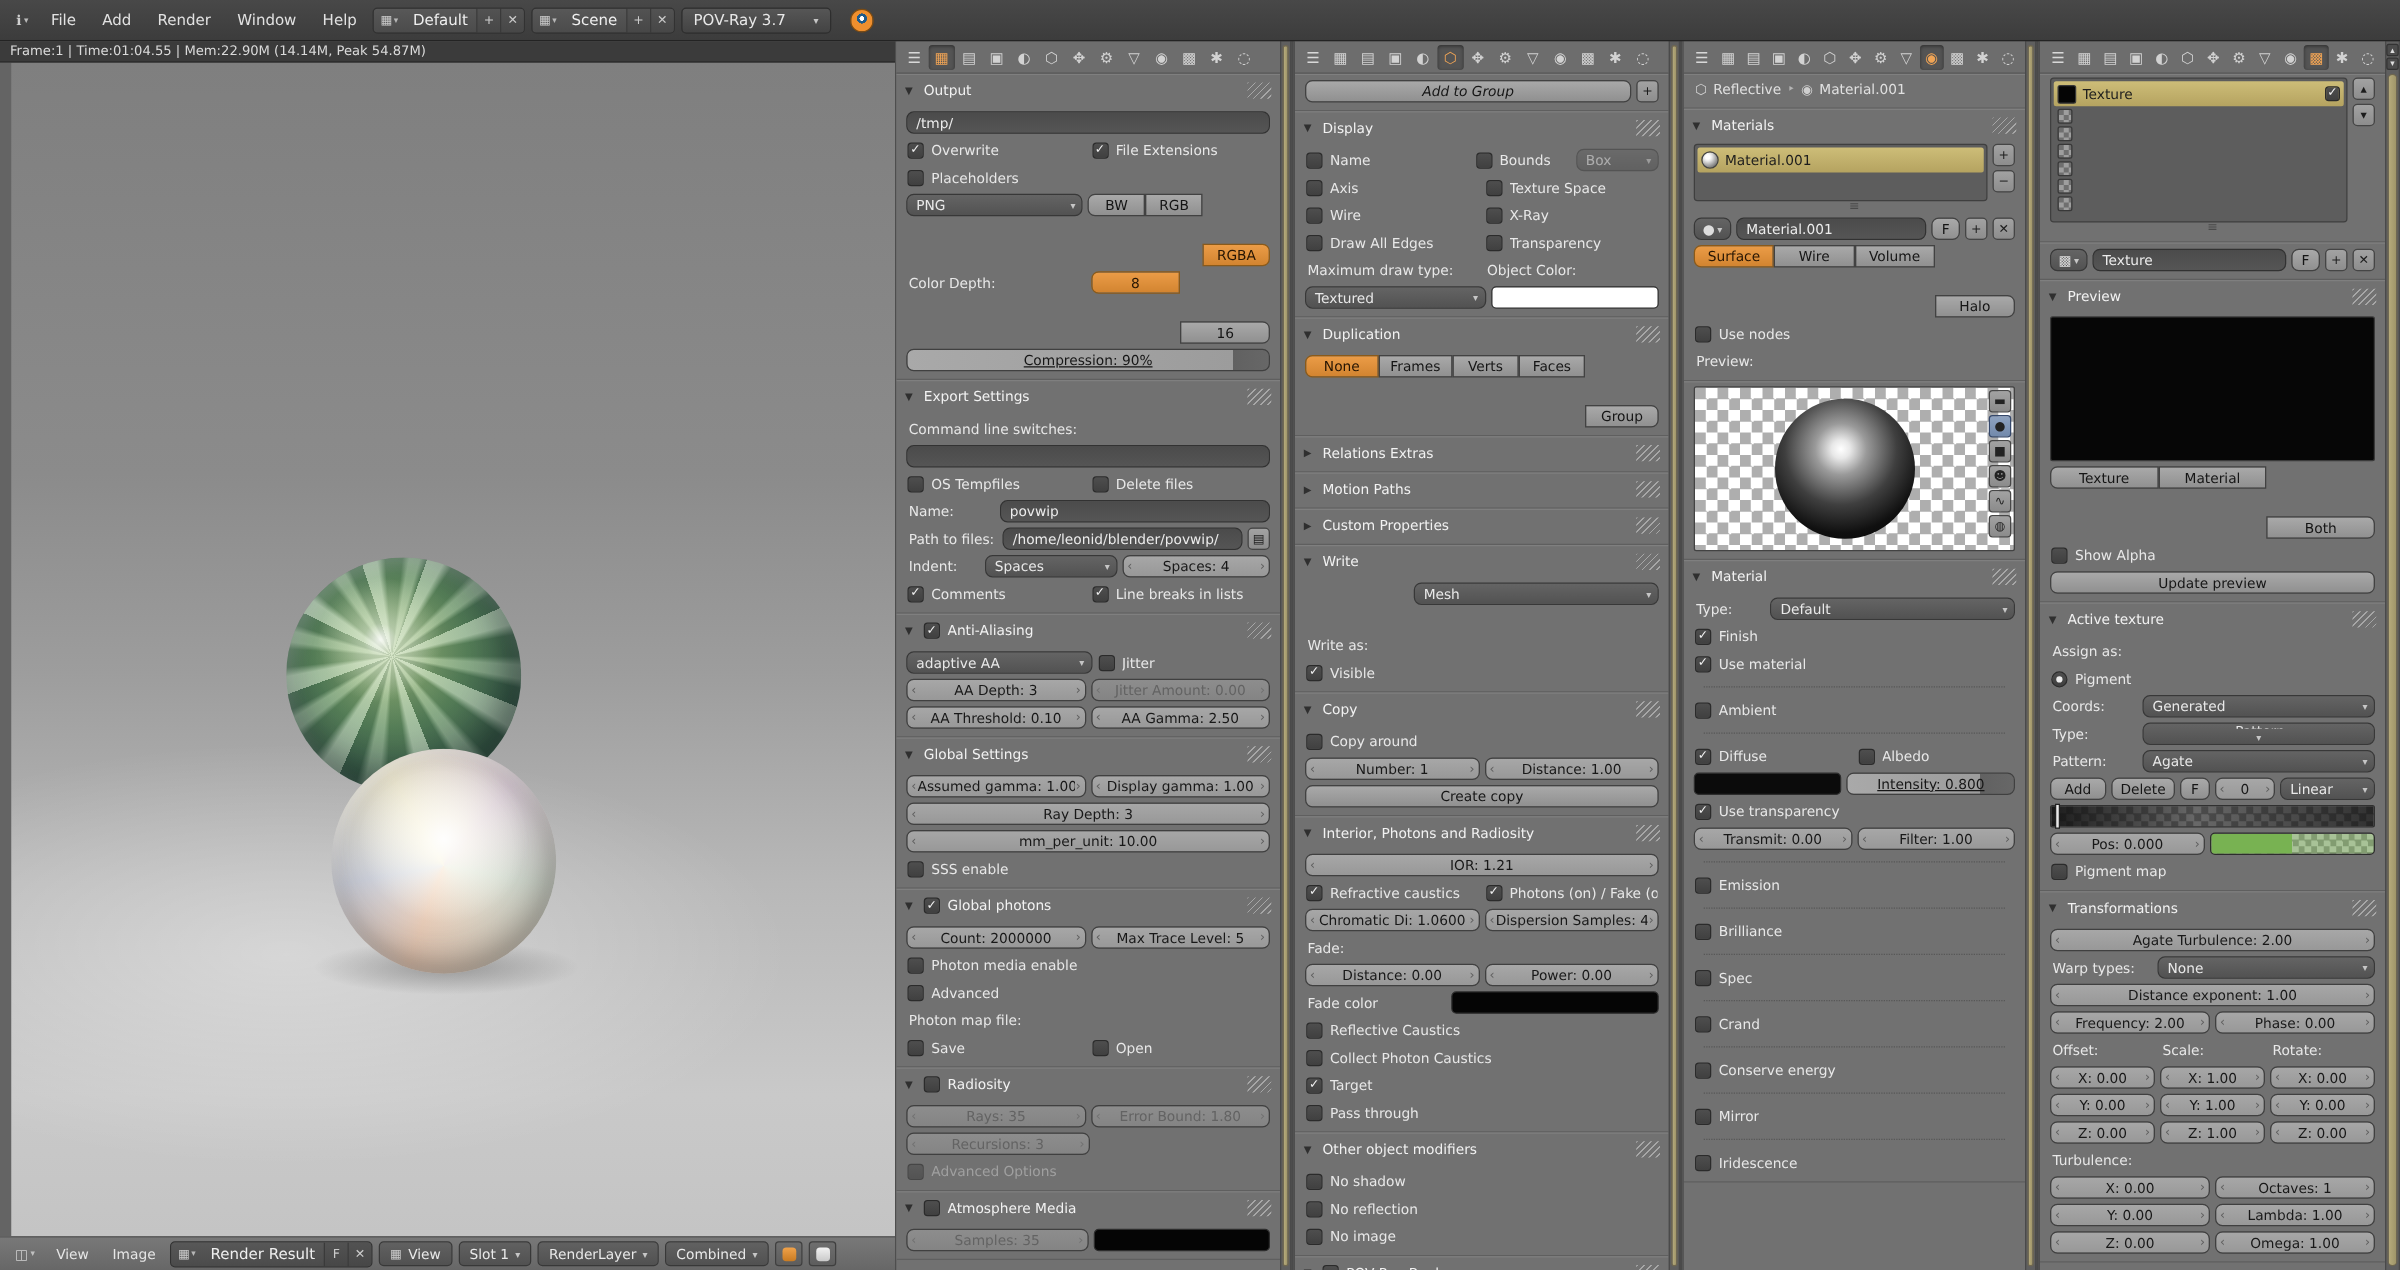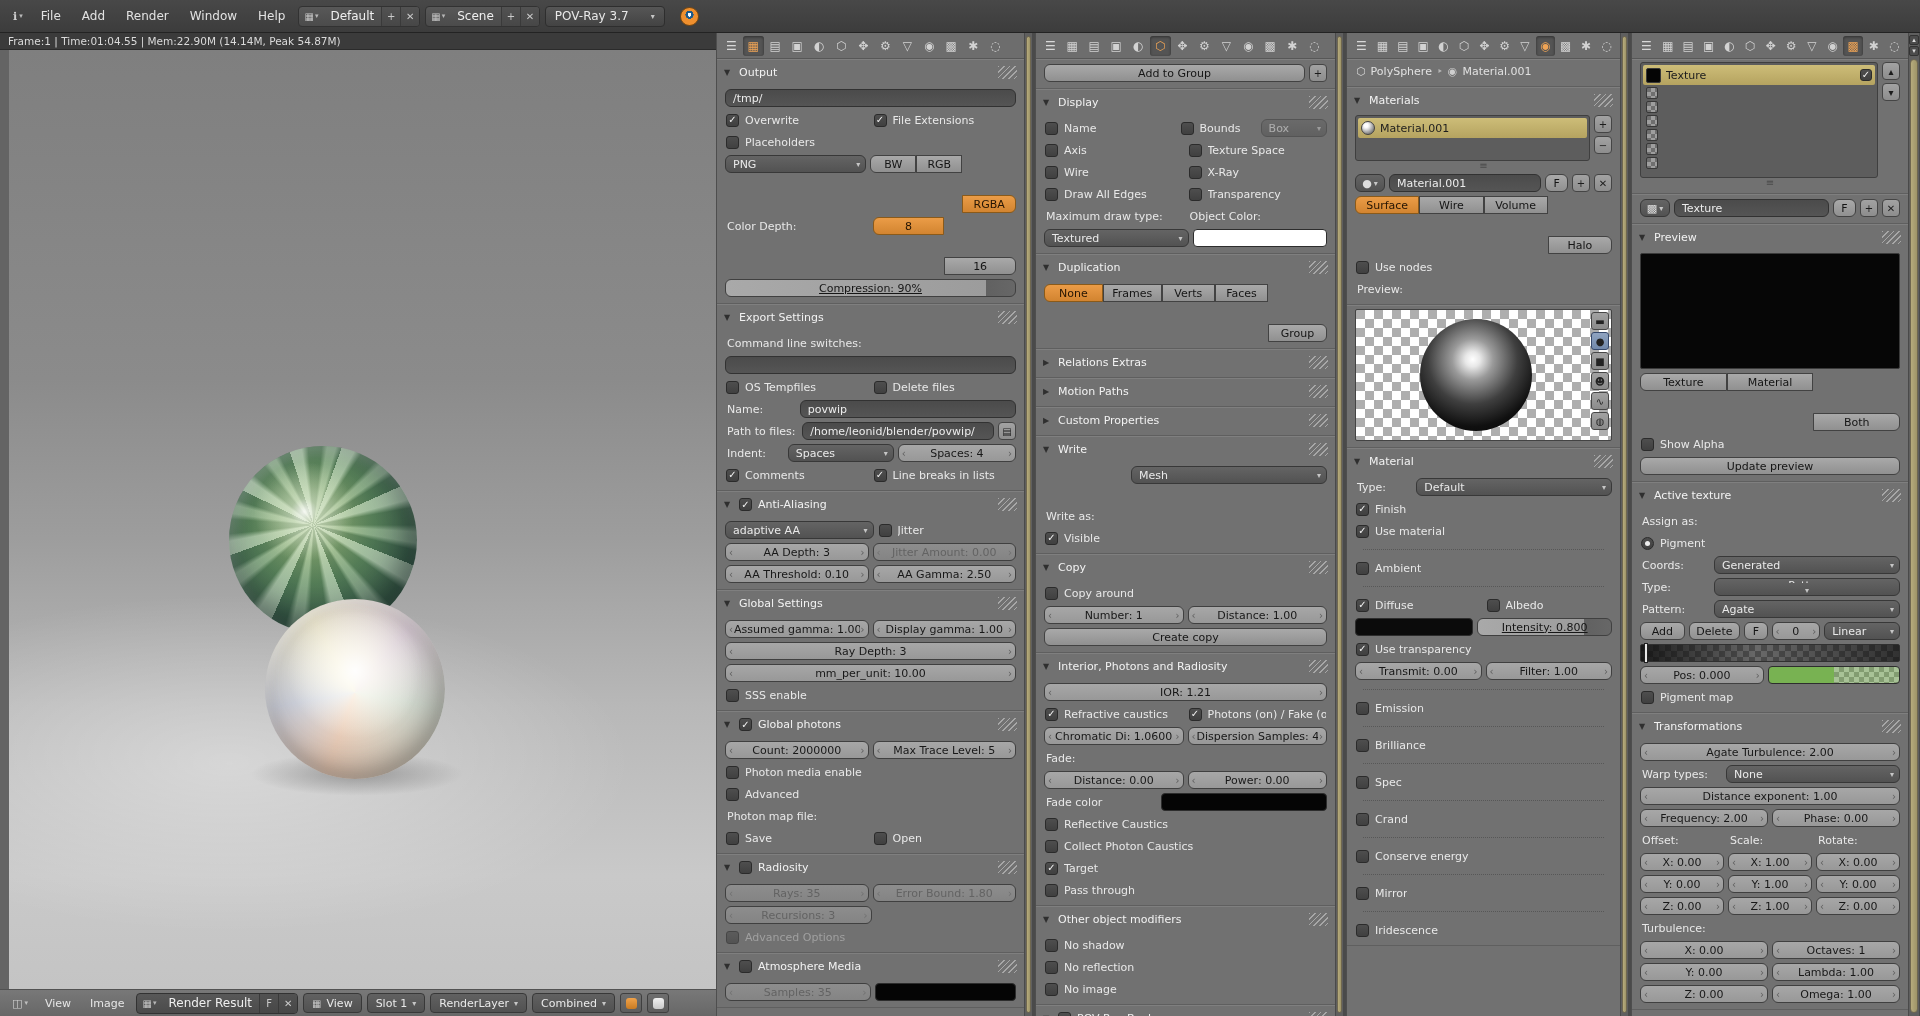--- a/index.html
+++ b/index.html
@@ -549,21 +549,21 @@
       <span class="ptab">⚙</span>
       <span class="ptab">▽</span>
       <span class="ptab">◉</span>
       <span class="ptab">▩</span>
       <span class="ptab">✱</span>
       <span class="ptab">◌</span>
     </div>
     <div class="colbody">
       <div class="panel">
         <div class="prow">
-          <div class="ctl btn" style="flex-grow: 1.85;">Add to Group</div>
+          <div class="ctl btn" style="flex-grow: 1.85; font-style: italic;">Add to Group</div>
           <div class="ctl ibtn" style="flex: 0 0 18px;">+</div>
         </div>
       </div>
       <div class="panel">
         <div class="phead">
           <span class="parr">▼</span>
           <span class="ptitle">Display</span>
           <span class="grip"></span>
         </div>
         <div class="prow">
@@ -832,21 +832,21 @@
       <span class="ptab">▽</span>
       <span class="ptab on">◉</span>
       <span class="ptab">▩</span>
       <span class="ptab">✱</span>
       <span class="ptab">◌</span>
     </div>
     <div class="colbody">
       <div class="panel">
         <div class="breadcrumb">
           <span class="bicon">⬡</span>
-          <span class="btext">PolySphere</span>
+          <span class="btext">Reflective</span>
           <span class="bsep">‣</span>
           <span class="bicon">◉</span>
           <span class="btext">Material.001</span>
         </div>
       </div>
       <div class="panel">
         <div class="phead">
           <span class="parr">▼</span>
           <span class="ptitle">Materials</span>
           <span class="grip"></span>

